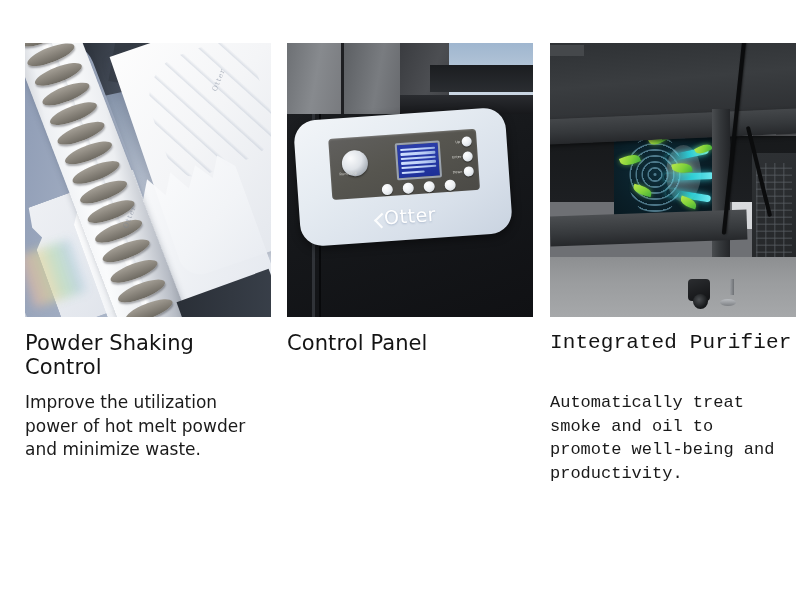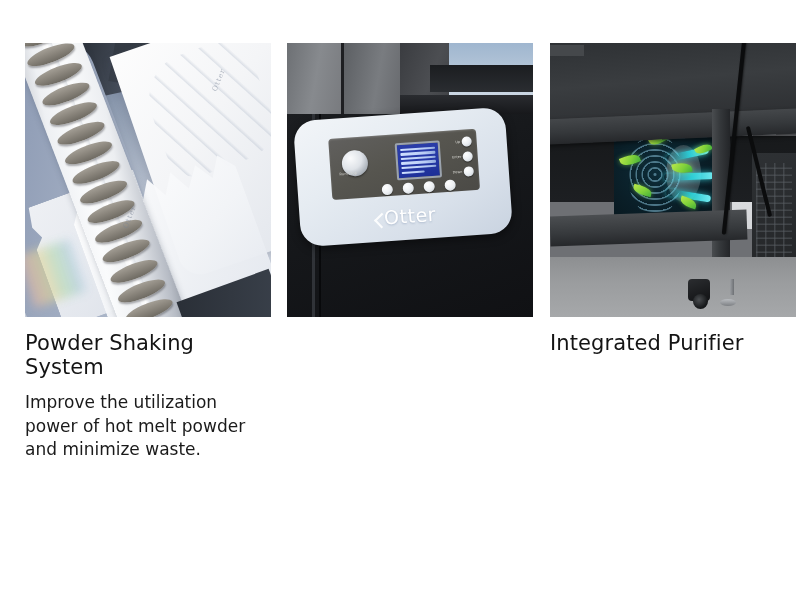--- a/index.html
+++ b/index.html
@@ -26,21 +26,21 @@
     width: 800px;
     display: flex;
     flex-direction: row;
   }
   .feature-col {
     width: 250px;
     margin-left: 25px;
     position: relative;
   }
   .feature-col.col-2 { margin-left: 12px; }
-  .feature-col.col-3 { margin-left: 13px; }
+  .feature-col.col-3 { margin-left: 13px; font-family: Liberation Mono, monospace; }
 
   .photo {
     position: relative;
     width: 246px;
     height: 274px;
     margin-top: 43px;
     overflow: hidden;
     background: #b9bfc9;
   }
 
@@ -422,21 +422,21 @@
           <div class="p1-flight" style="top:68%"></div>
           <div class="p1-flight" style="top:74%"></div>
           <div class="p1-flight" style="top:80%"></div>
           <div class="p1-flight" style="top:86%"></div>
           <div class="p1-flight" style="top:92%"></div>
         </div>
         <div class="p1-botdark"></div>
         <div class="p1-wm" style="left:74%; top:12%;">Otter</div>
         <div class="p1-wm" style="left:38%; top:62%;">Otter</div>
       </div>
-      <div class="feature-title">Powder Shaking System</div>
+      <div class="feature-title">Powder Shaking Control</div>
       <div class="feature-body">Improve the utilization power of hot melt powder and minimize waste.</div>
     </div>
 
     <div class="feature-col col-2">
       <div class="photo">
         <div class="p2-bg"></div>
         <div class="p2-sky"></div>
         <div class="p2-cab-a"></div>
         <div class="p2-cab-b"></div>
         <div class="p2-cab-c"></div>
@@ -493,20 +493,21 @@
                 <span class="p2-btn-lbl">F4</span>
               </div>
             </div>
           </div>
 
           <div class="p2-logo">
             <span class="swoosh"></span><span>Otter</span>
           </div>
         </div>
       </div>
+      <div class="feature-title">Control Panel</div>
     </div>
 
     <div class="feature-col col-3">
       <div class="photo">
         <div class="p3-bg"></div>
         <div class="p3-wall"></div>
         <div class="p3-topframe">
           <div class="p3-topframe-line"></div>
         </div>
         <div class="p3-underdark"></div>
@@ -533,16 +534,17 @@
         </div>
         <div class="p3-cable"></div>
         <div class="p3-cable2"></div>
         <div class="p3-floor"></div>
         <div class="p3-caster"></div>
         <div class="p3-caster-wheel"></div>
         <div class="p3-footrod"></div>
         <div class="p3-foot"></div>
       </div>
       <div class="feature-title">Integrated Purifier</div>
+      <div class="feature-body">Automatically treat smoke and oil to promote well-being and productivity.</div>
     </div>
 
   </div>
 </div>
 
 </body></html>

